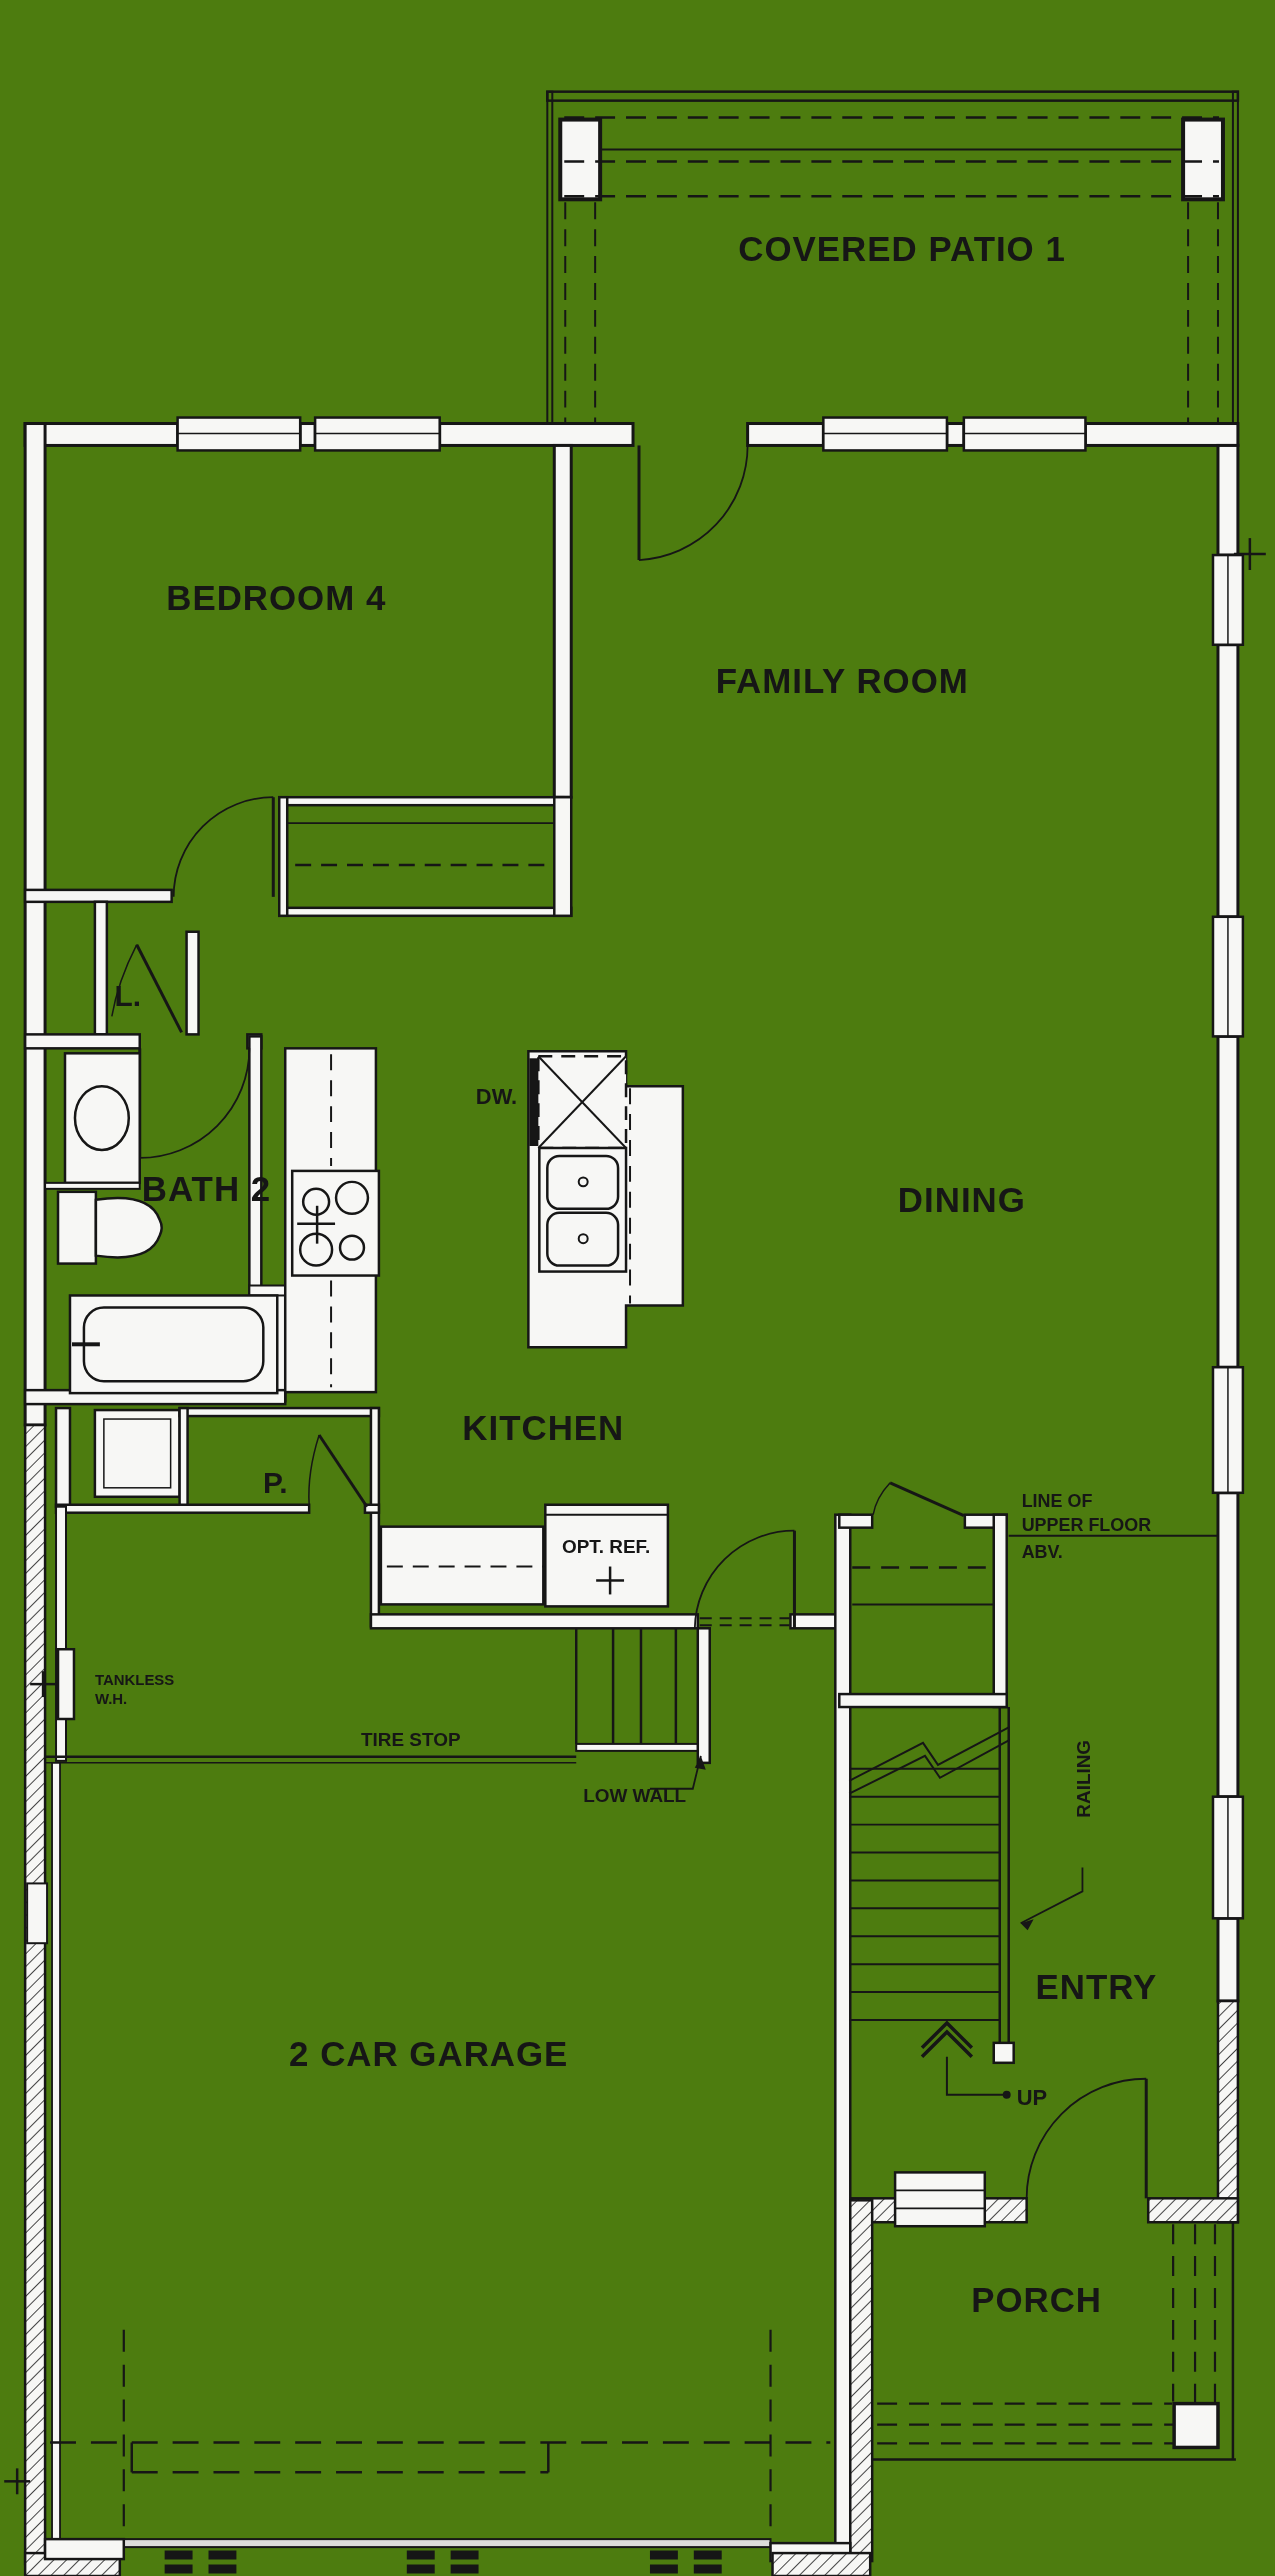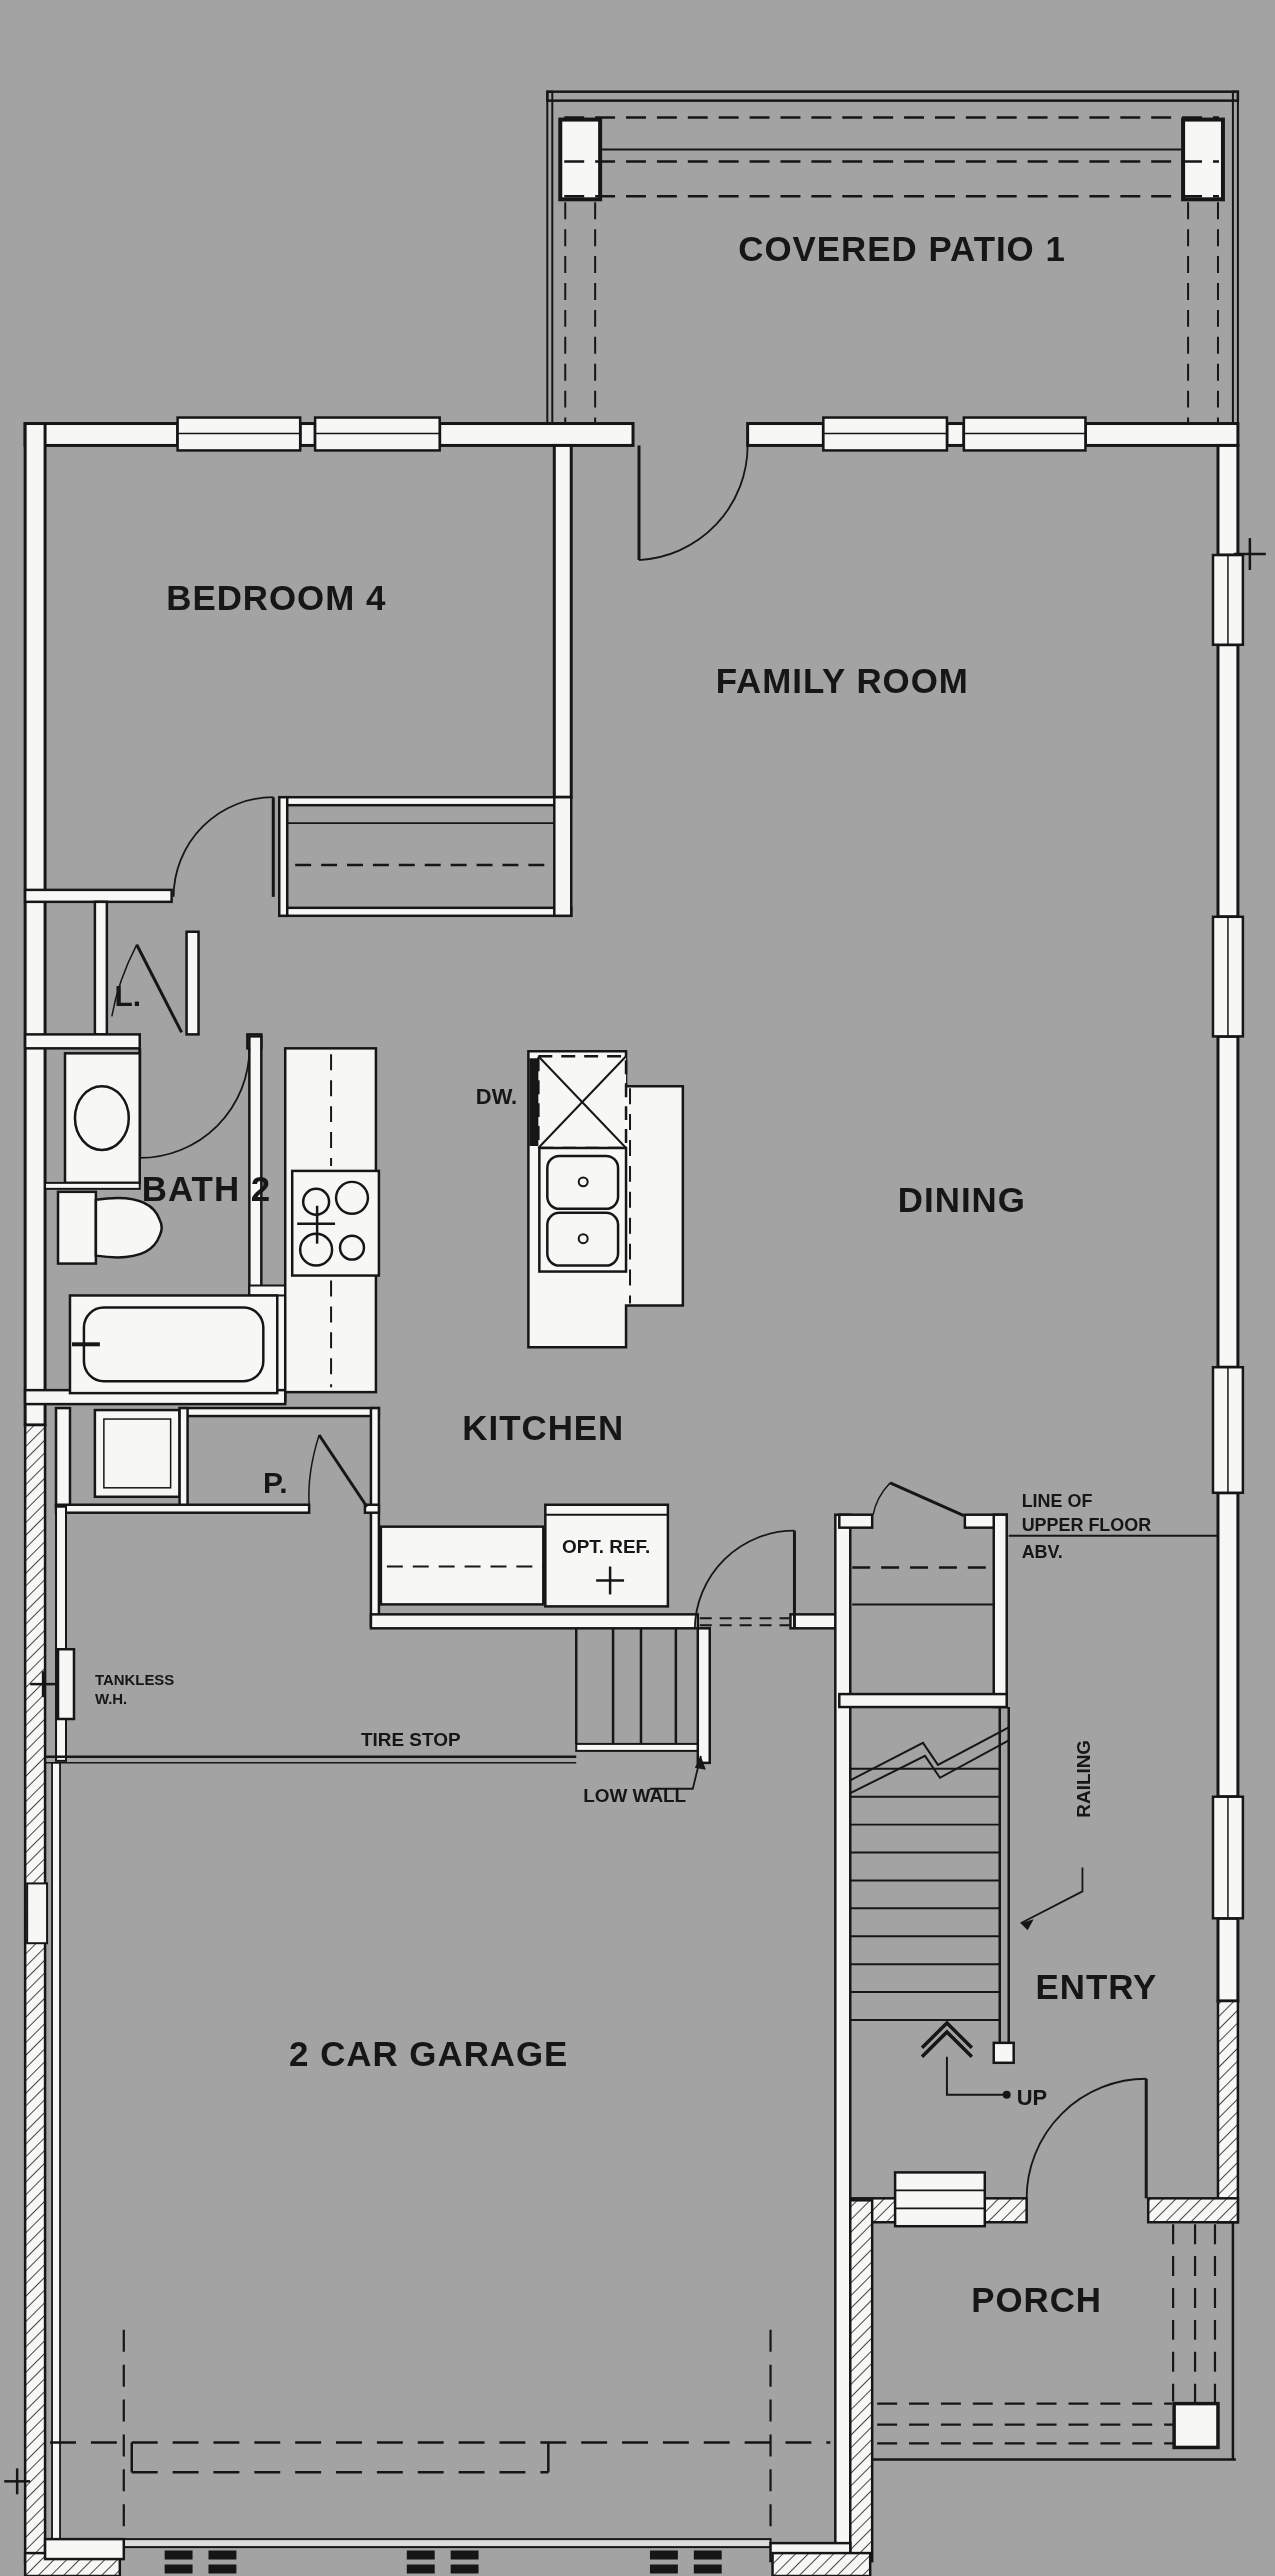--- a/index.html
+++ b/index.html
@@ -1,16 +1,16 @@
 <!DOCTYPE html>
 <html><head>
 <meta charset="utf-8">
 <style>
   html,body{margin:0;padding:0;background:#e9e9e7;}
-  .sheet{width:1276px;height:2576px;background:#a3a3a3;position:relative;font-family:"Liberation Sans",sans-serif;}
+  .sheet{width:1276px;height:2576px;background:#4d7c0f;position:relative;font-family:"Liberation Sans",sans-serif;}
   svg{display:block;}
   text{font-family:"Liberation Sans","DejaVu Sans",sans-serif;font-weight:bold;fill:#161616;}
   .room-label{font-size:35px;letter-spacing:1px;}
   .mid-label{font-size:30px;}
   .small-label{font-size:22px;}
   .tiny-label{font-size:19px;}
   .note-label{font-size:18px;}
   .wh-label{font-size:15px;}
 </style>
 </head>

